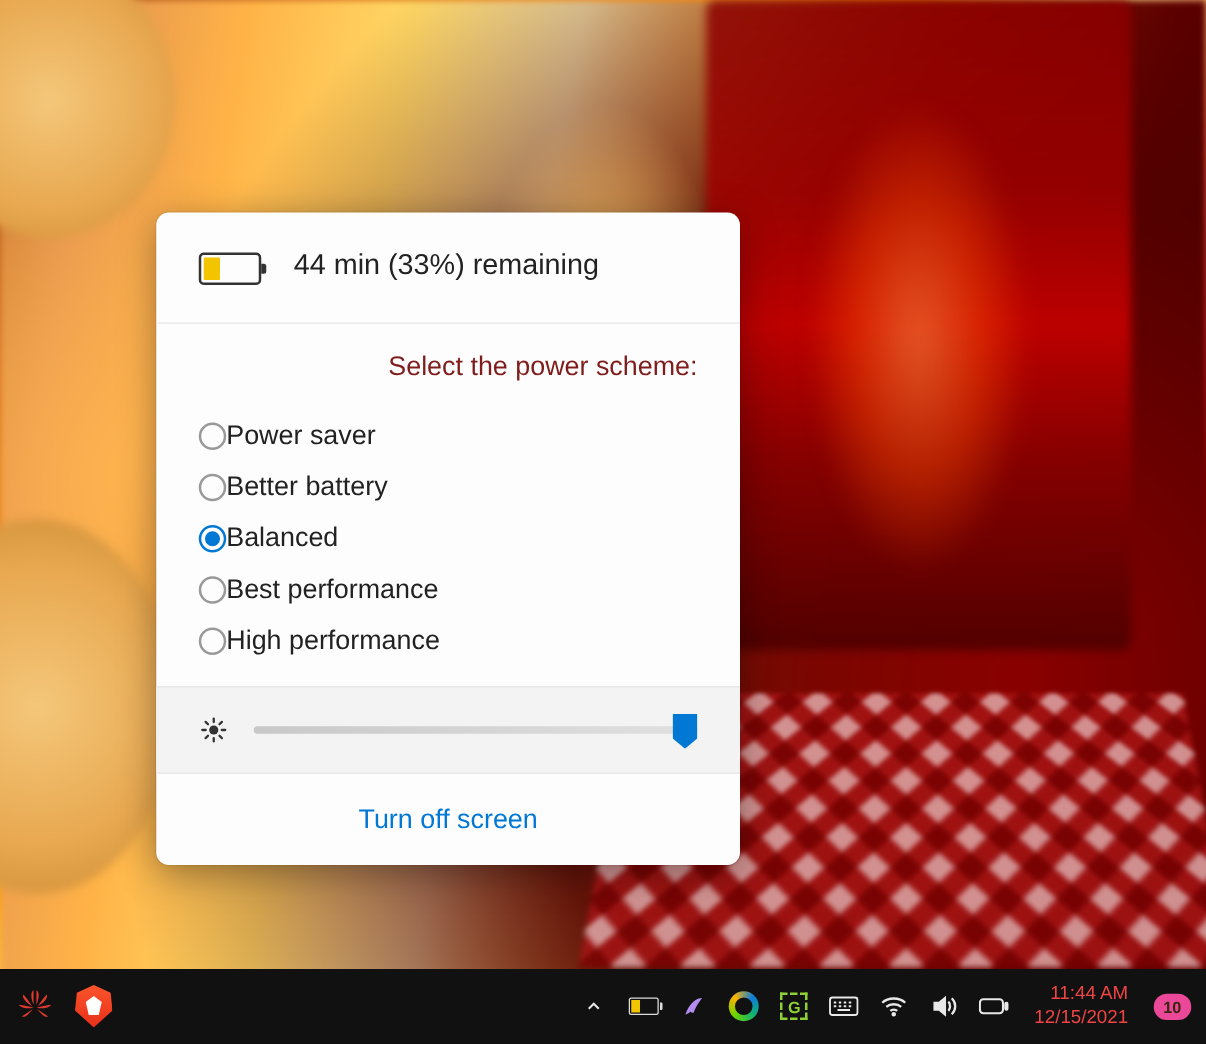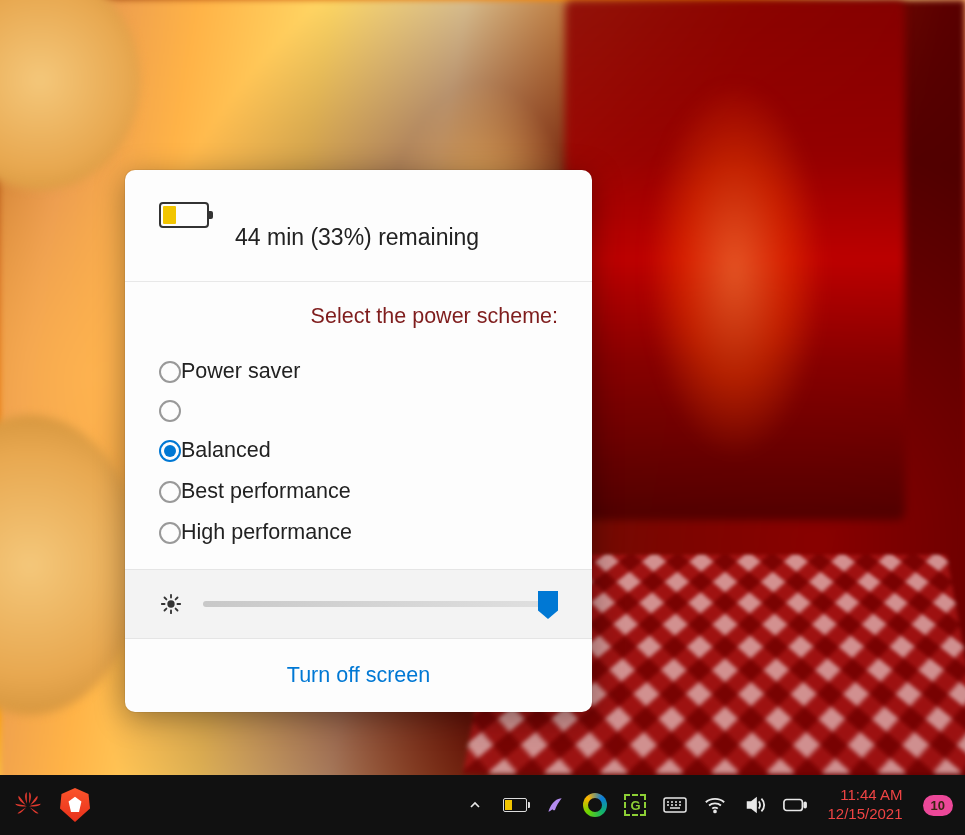--- a/index.html
+++ b/index.html
@@ -108,21 +108,20 @@
       top: 2px;
       bottom: 2px;
       width: 28%;
       background: #f2c500;
       border-radius: 1px;
     }
     .battery-status {
       font-size: 23px;
       color: #222;
       font-weight: 400;
-      margin-top: 26px;
     }
     .scheme-section {
       padding: 22px 34px 16px 34px;
     }
     .scheme-label {
       text-align: right;
       color: #7f1d1d;
       font-size: 21.5px;
       margin-bottom: 22px;
     }
@@ -282,20 +281,21 @@
 
   <div class="scheme-section">
     <div class="scheme-label">Select the power scheme:</div>
     <div id="scheme-list">
         <div class="scheme-option">
           <div class="radio"></div>
           <span class="scheme-text">Power saver</span>
         </div>
         <div class="scheme-option">
           <div class="radio"></div>
+          <span class="scheme-text">Better battery</span>
         </div>
         <div class="scheme-option">
           <div class="radio selected"></div>
           <span class="scheme-text">Balanced</span>
         </div>
         <div class="scheme-option">
           <div class="radio"></div>
           <span class="scheme-text">Best performance</span>
         </div>
         <div class="scheme-option">

